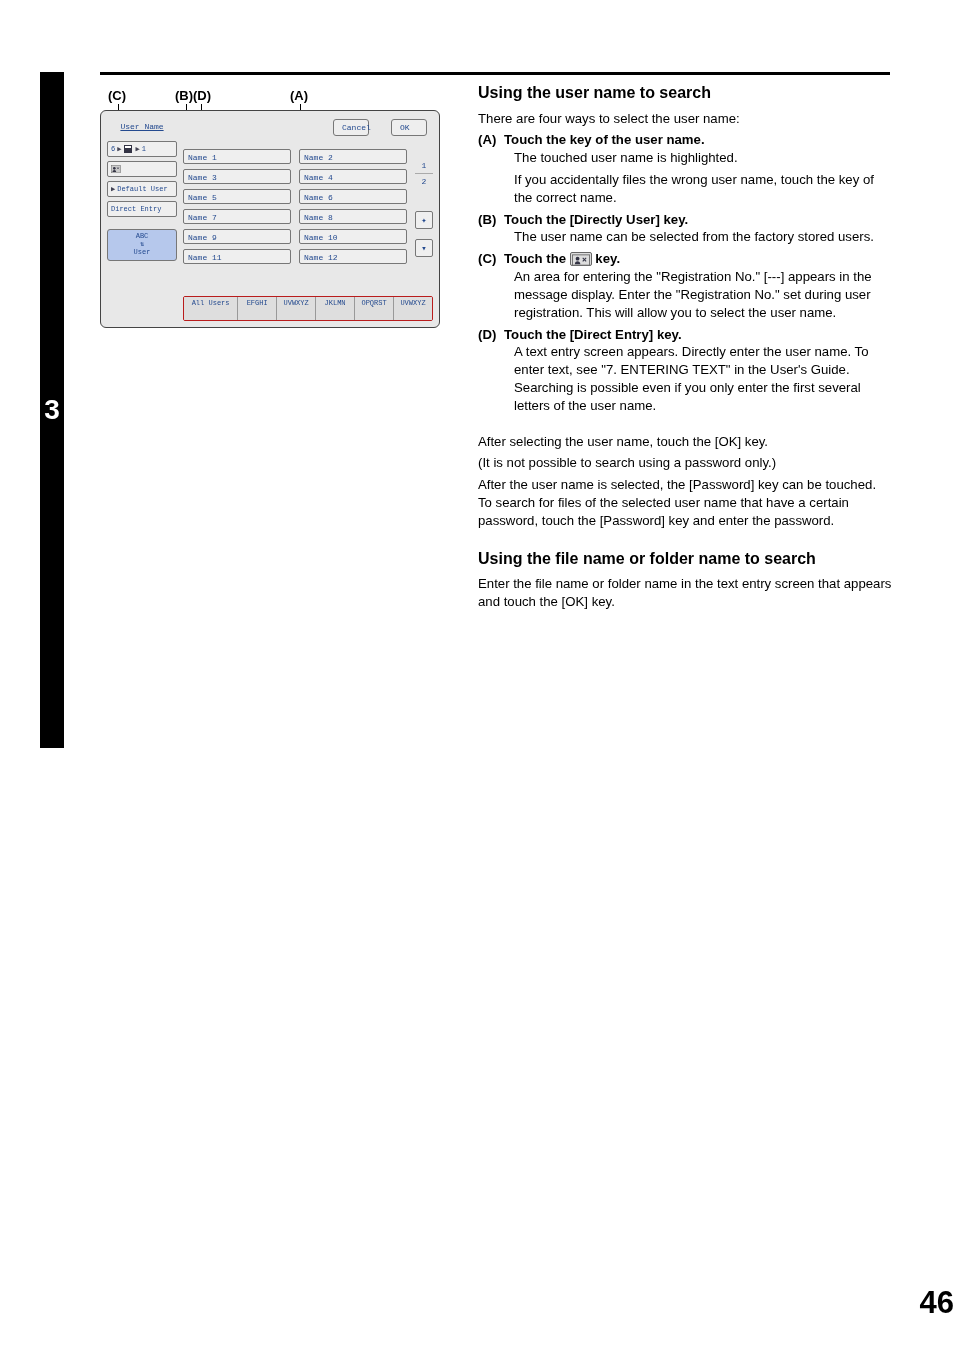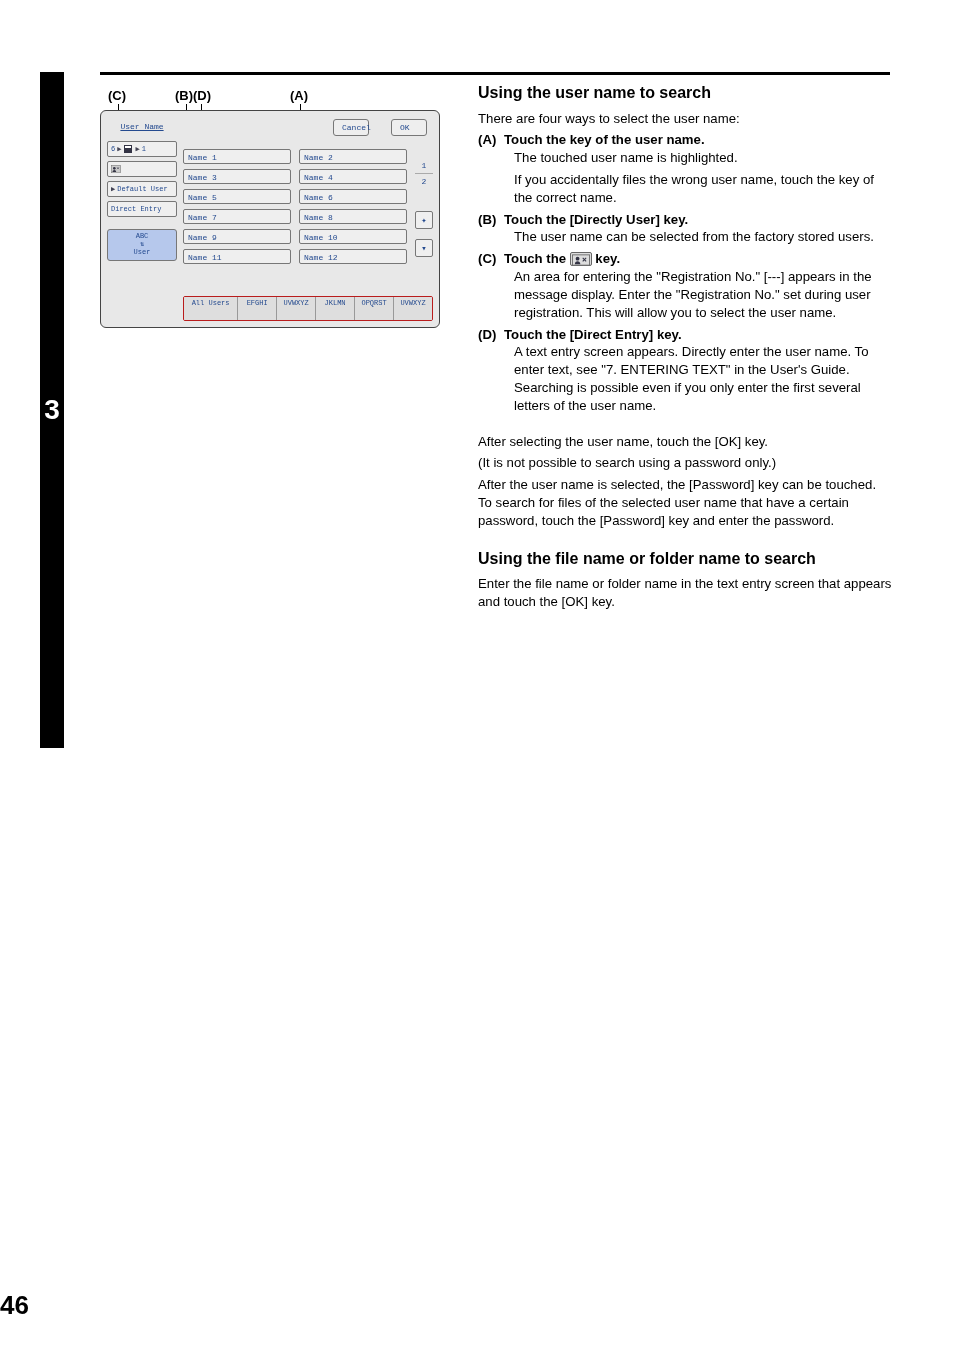--- a/index.html
+++ b/index.html
@@ -224,22 +224,22 @@
     background: #ddd;
     position: relative;
     top: -1px;
   }
   .inline-icon svg { width: 100%; height: 100%; }
   .gap { height: 14px; }
   .page-num {
     position: absolute;
     left: 0; right: 0;
     bottom: 30px;
-    text-align: left;
-    font-size: 26px;
+    text-align: right;
+    font-size: 31px;
     font-weight: bold;
   }
   .person-icon {
     width: 10px;
   }
 </style>
 </head>
 <body>
 
 <div class="side-tab">

